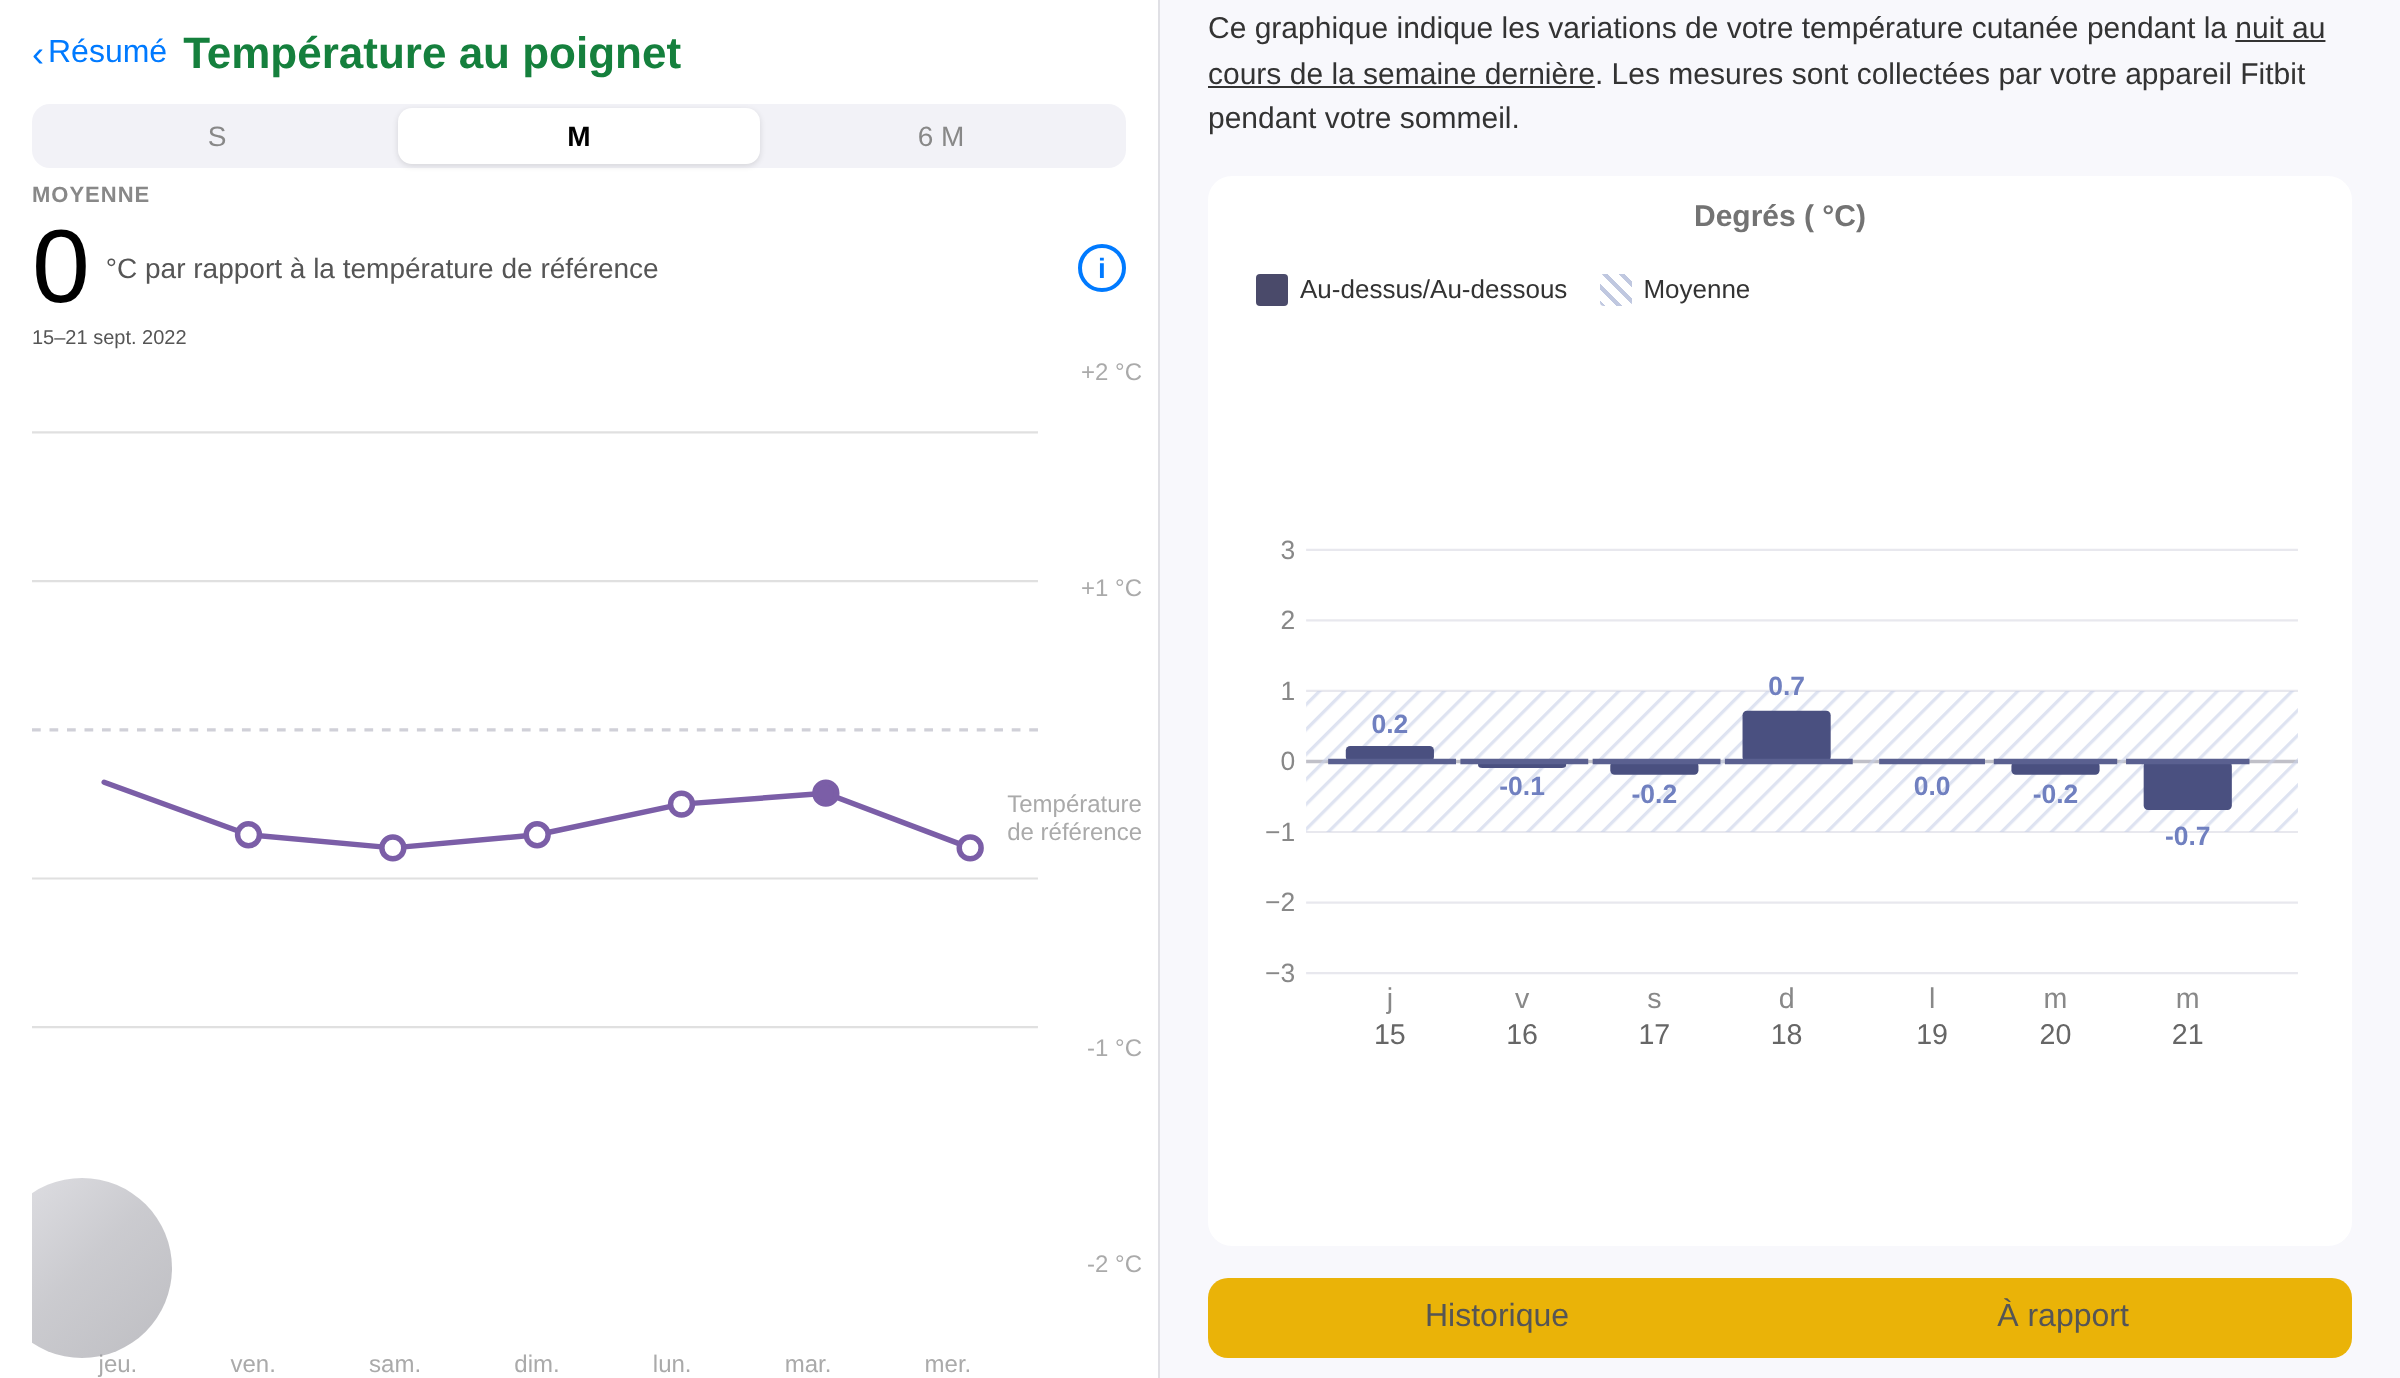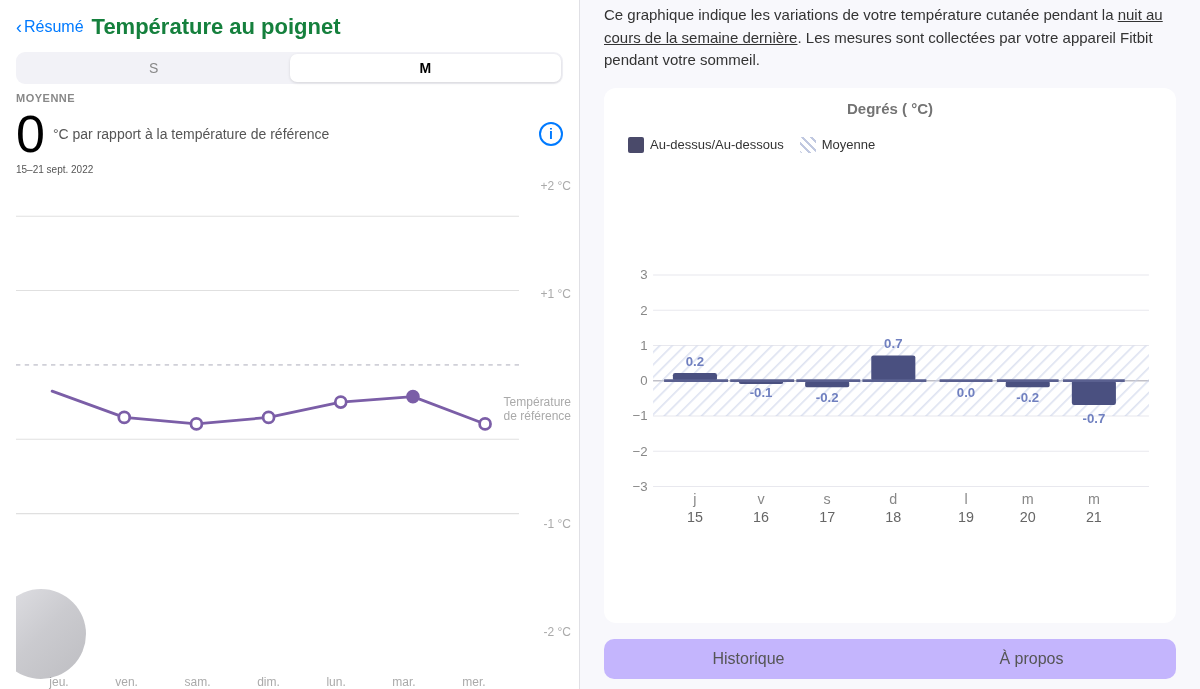--- a/index.html
+++ b/index.html
@@ -235,21 +235,21 @@
       border-radius: 2px;
     }
 
     .right-chart-area {
       flex: 1;
       position: relative;
     }
 
     .bottom-tabs {
       display: flex;
-      background: #c4b5fd;
+      background: #eab308;
       border-radius: 10px;
       padding: 3px;
       margin: 8px 0 10px 0;
     }
     .bottom-tab {
       flex: 1;
       text-align: center;
       padding: 8px;
       font-size: 16px;
       border-radius: 8px;
@@ -265,20 +265,21 @@
     <div class="back-btn">
       <span class="back-chevron">‹</span>
       <span>Résumé</span>
     </div>
     <span class="header-title">Température au poignet</span>
   </div>
 
   <div class="period-tabs">
     <div class="period-tab">S</div>
     <div class="period-tab active">M</div>
+    <div class="period-tab">6 M</div>
   </div>
 
   <div class="avg-label">MOYENNE</div>
 
   <div class="temp-value-row">
     <span class="temp-big">0</span>
     <span class="temp-desc">°C par rapport à la température de référence</span>
     <div class="info-icon">i</div>
   </div>
 
@@ -414,15 +415,15 @@
         <text x="248" y="238" text-anchor="middle" font-size="13" fill="#666">18</text>
         <text x="314" y="238" text-anchor="middle" font-size="13" fill="#666">19</text>
         <text x="370" y="238" text-anchor="middle" font-size="13" fill="#666">20</text>
         <text x="430" y="238" text-anchor="middle" font-size="13" fill="#666">21</text>
       </svg>
     </div>
   </div>
 
   <div class="bottom-tabs">
     <div class="bottom-tab">Historique</div>
-    <div class="bottom-tab">À propos</div>
+    <div class="bottom-tab">À rapport</div>
   </div>
 </div>
 
 </body></html>

